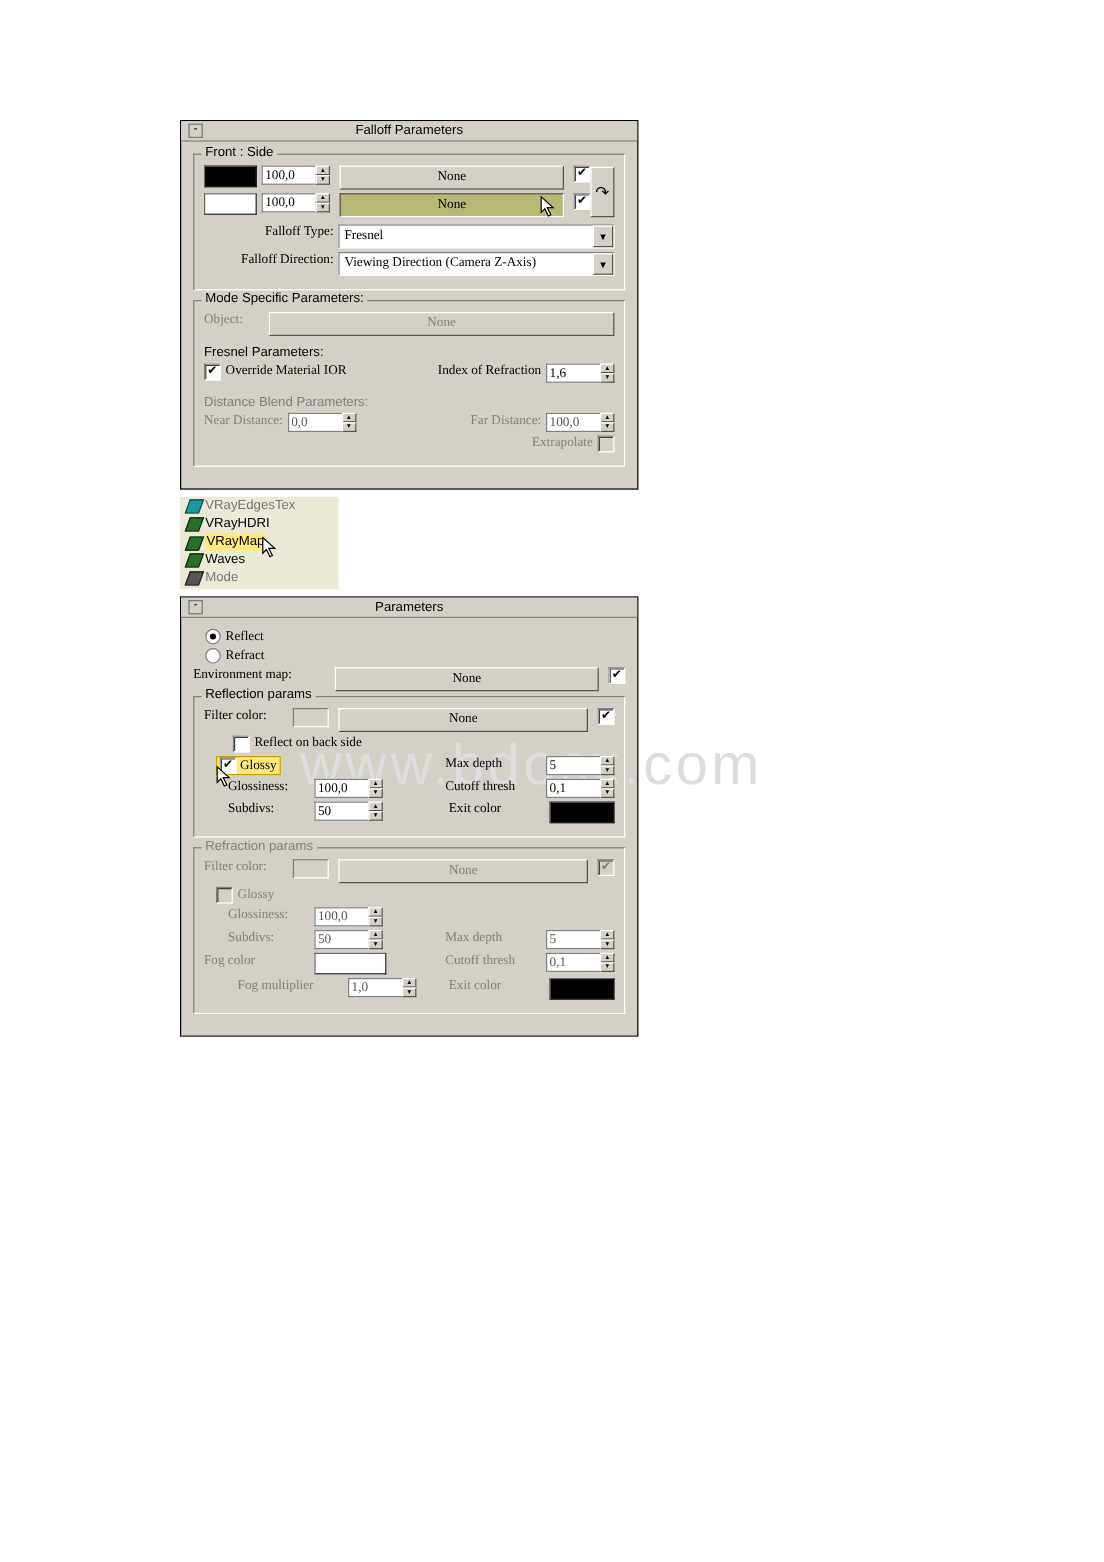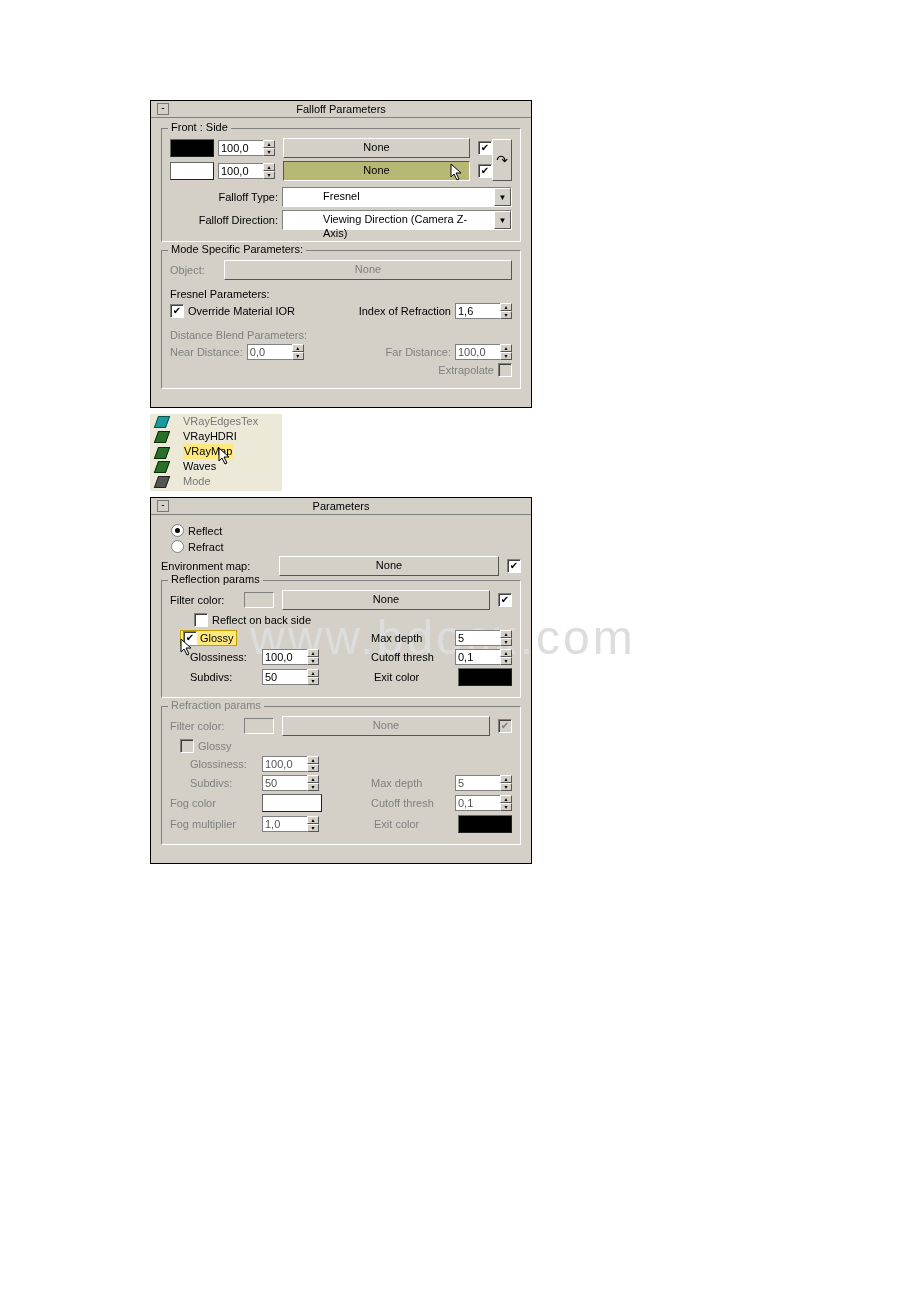--- a/index.html
+++ b/index.html
@@ -53,23 +53,23 @@
   .group-label {
     position: absolute;
     top: -8px;
     left: 6px;
     background: #d4d0c8;
     padding: 0 3px;
     font-size: 11px;
   }
   .row {
     display: flex;
-    align-items: center;
     margin: 3px 0;
     gap: 4px;
+    font-family: Liberation Serif, serif;
   }
   .swatch {
     width: 42px;
     height: 16px;
     border: 1px solid #222;
     border-top-color: #666;
     border-left-color: #666;
   }
   .swatch.black { background: #000; }
   .swatch.white { background: #fff; }
@@ -172,21 +172,20 @@
   }
   .dropdown {
     flex: 1;
     height: 18px;
     display: flex;
     align-items: stretch;
     border: 1px solid #808080;
     border-right-color: #fff;
     border-bottom-color: #fff;
     background: #fff;
-    padding-left: 36px;
   }
   .dropdown .dd-text {
     flex: 1;
     padding: 1px 4px;
     font-size: 11px;
     line-height: 14px;
   }
   .dropdown .dd-arrow {
     width: 15px;
     background: #d4d0c8;
@@ -216,21 +215,21 @@
     width: 120px;
     background: #ece9d8;
     padding: 0 6px 2px 6px;
     margin: 6px 0;
     font-size: 11px;
     line-height: 15px;
   }
   .browser .item {
     display: flex;
     align-items: center;
-    gap: 15px;
+    gap: 3px;
     white-space: nowrap;
   }
   .browser .item.cut { color: #777; }
   .bricon {
     width: 10px;
     height: 10px;
     background: #2a6e2a;
     border: 1px solid #083008;
     transform: skewX(-20deg);
   }
@@ -544,21 +543,21 @@
           <span style="width:80px;">Cutoff thresh</span>
           <div class="spinner">
             <input disabled="" value="0,1" style="">
             <div class="arrows">
                 <div>▴</div>
                 <div>▾</div>
               </div>
           </div>
         </div>
         <div class="row">
-          <span style="width:88px;">Fog multiplier</span>
+          <span style="width:88px;margin-left:28px;">Fog multiplier</span>
           <div class="spinner">
             <input disabled="" value="1,0" style="">
             <div class="arrows">
                 <div>▴</div>
                 <div>▾</div>
               </div>
           </div>
           <span style="flex:1;"></span>
           <span style="width:80px;">Exit color</span>
           <div class="swatch black" style="width:52px;"></div>

